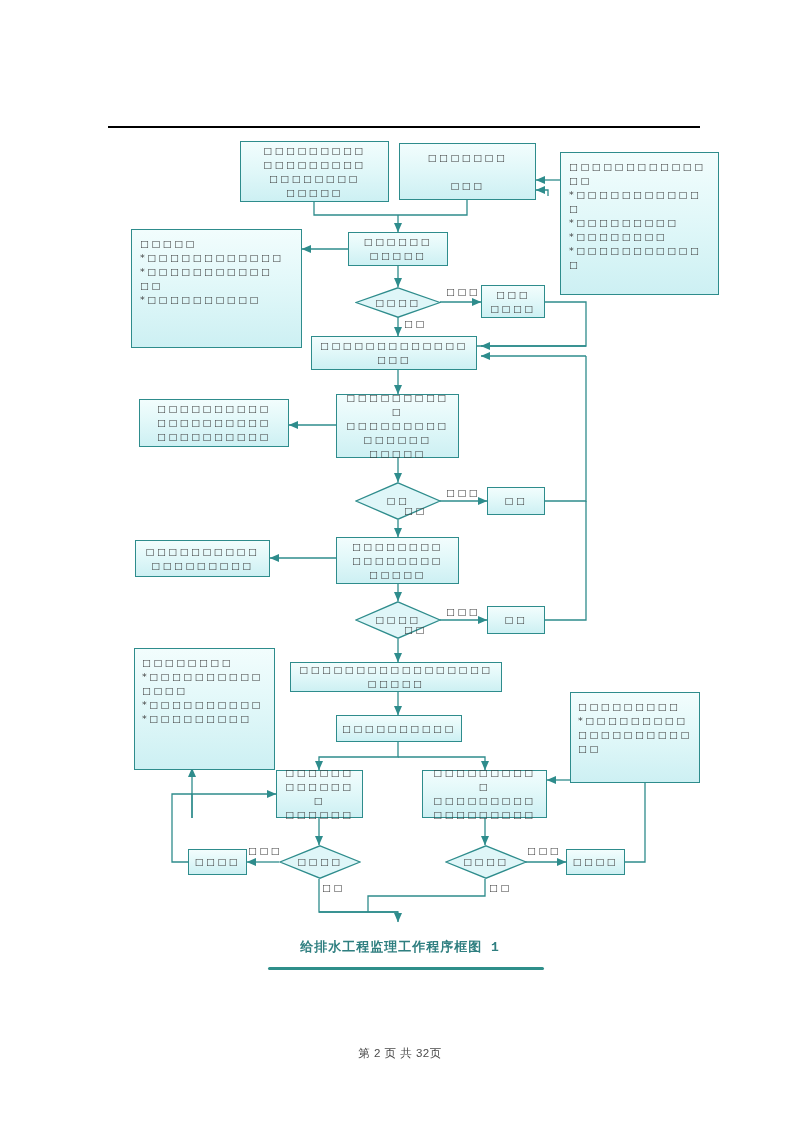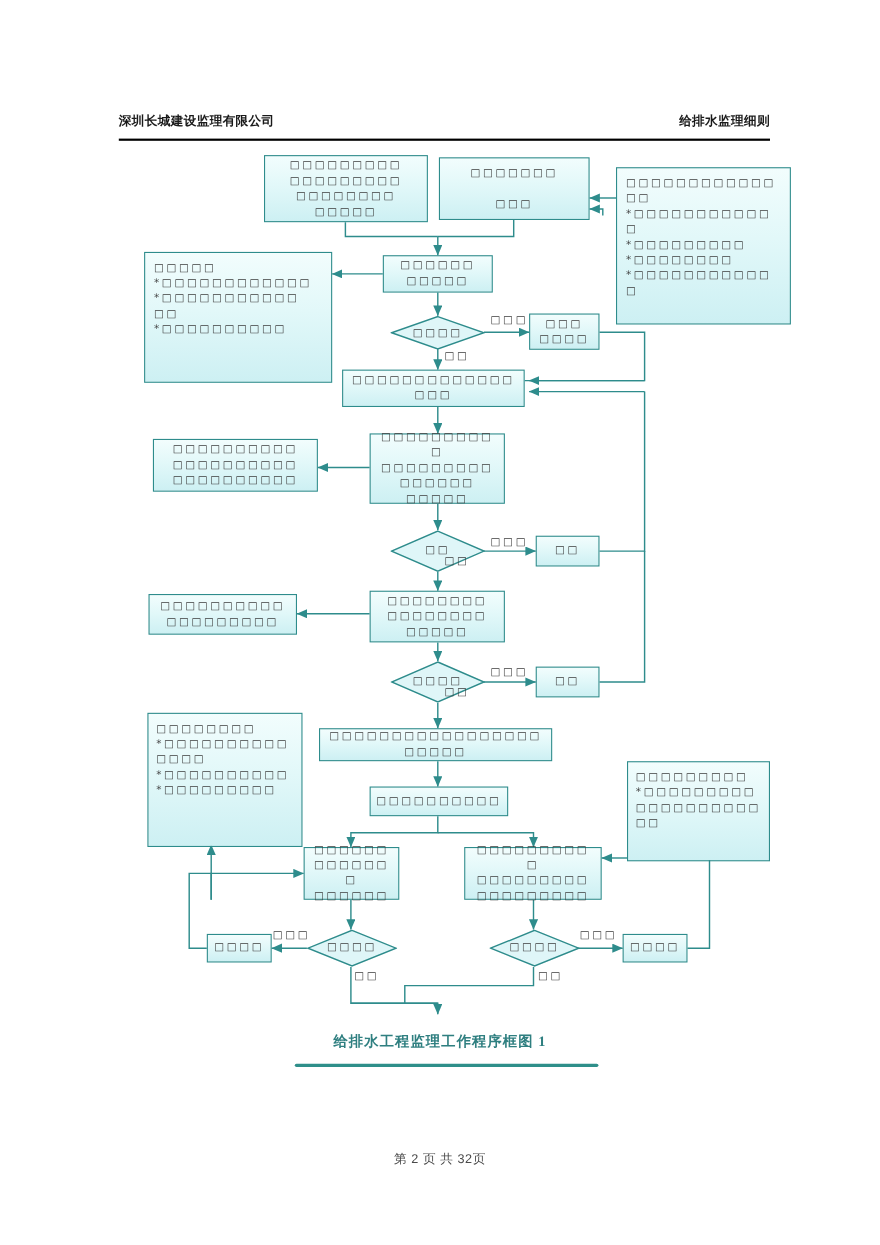--- a/index.html
+++ b/index.html
@@ -54,21 +54,21 @@
     color: #4a4a4a;
     letter-spacing: 0.5px;
   }
 
   
   #caption {
     position: absolute;
     left: 0; top: 938px;
     width: 800px;
     text-align: center;
-    font-family: Liberation Serif, serif;
+    font-family: Liberation Mono, monospace;
     font-size: 13px;
     font-weight: bold;
     color: #2f7f80;
     letter-spacing: 1px;
   }
   #caption-rule {
     position: absolute;
     left: 268px; top: 967px;
     width: 276px;
     height: 3px;
@@ -143,24 +143,20 @@
     color: #3d3d3d;
     letter-spacing: 2.4px;
     white-space: nowrap;
   }
 </style>
 </head>
 <body>
 
 <div id="page">
 
-  <div id="header">
-    <span>深圳长城建设监理有限公司</span>
-    <span>给排水监理细则</span>
-  </div>
   <div id="header-rule"></div>
 
   <div id="chart">
 
     <svg width="800" height="1132">
       <defs>
         <marker id="ah" markerWidth="9" markerHeight="9" refX="7.2" refY="3.2" orient="auto" markerUnits="strokeWidth">
           <path d="M0,0 L7.4,3.2 L0,6.4 z" fill="#2e8c8c"></path>
         </marker>
       </defs>

